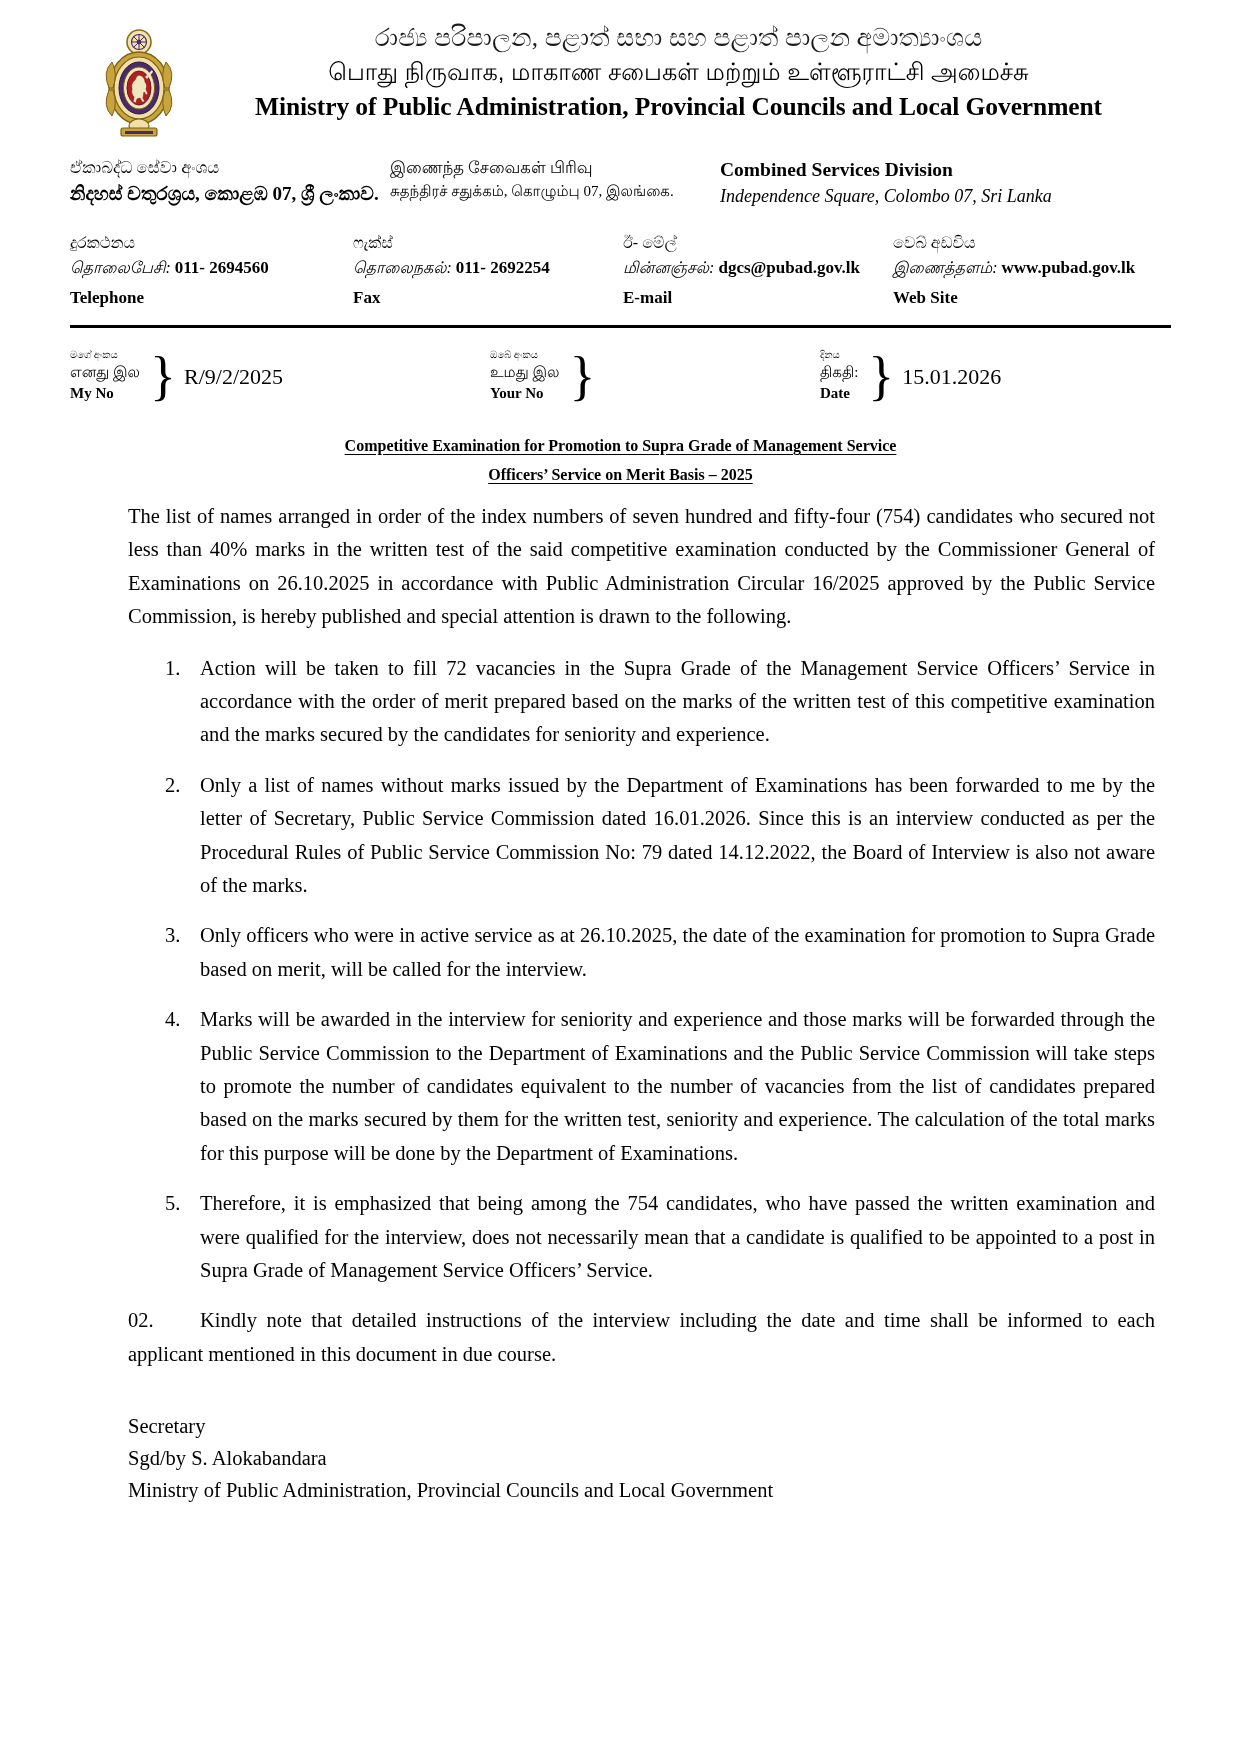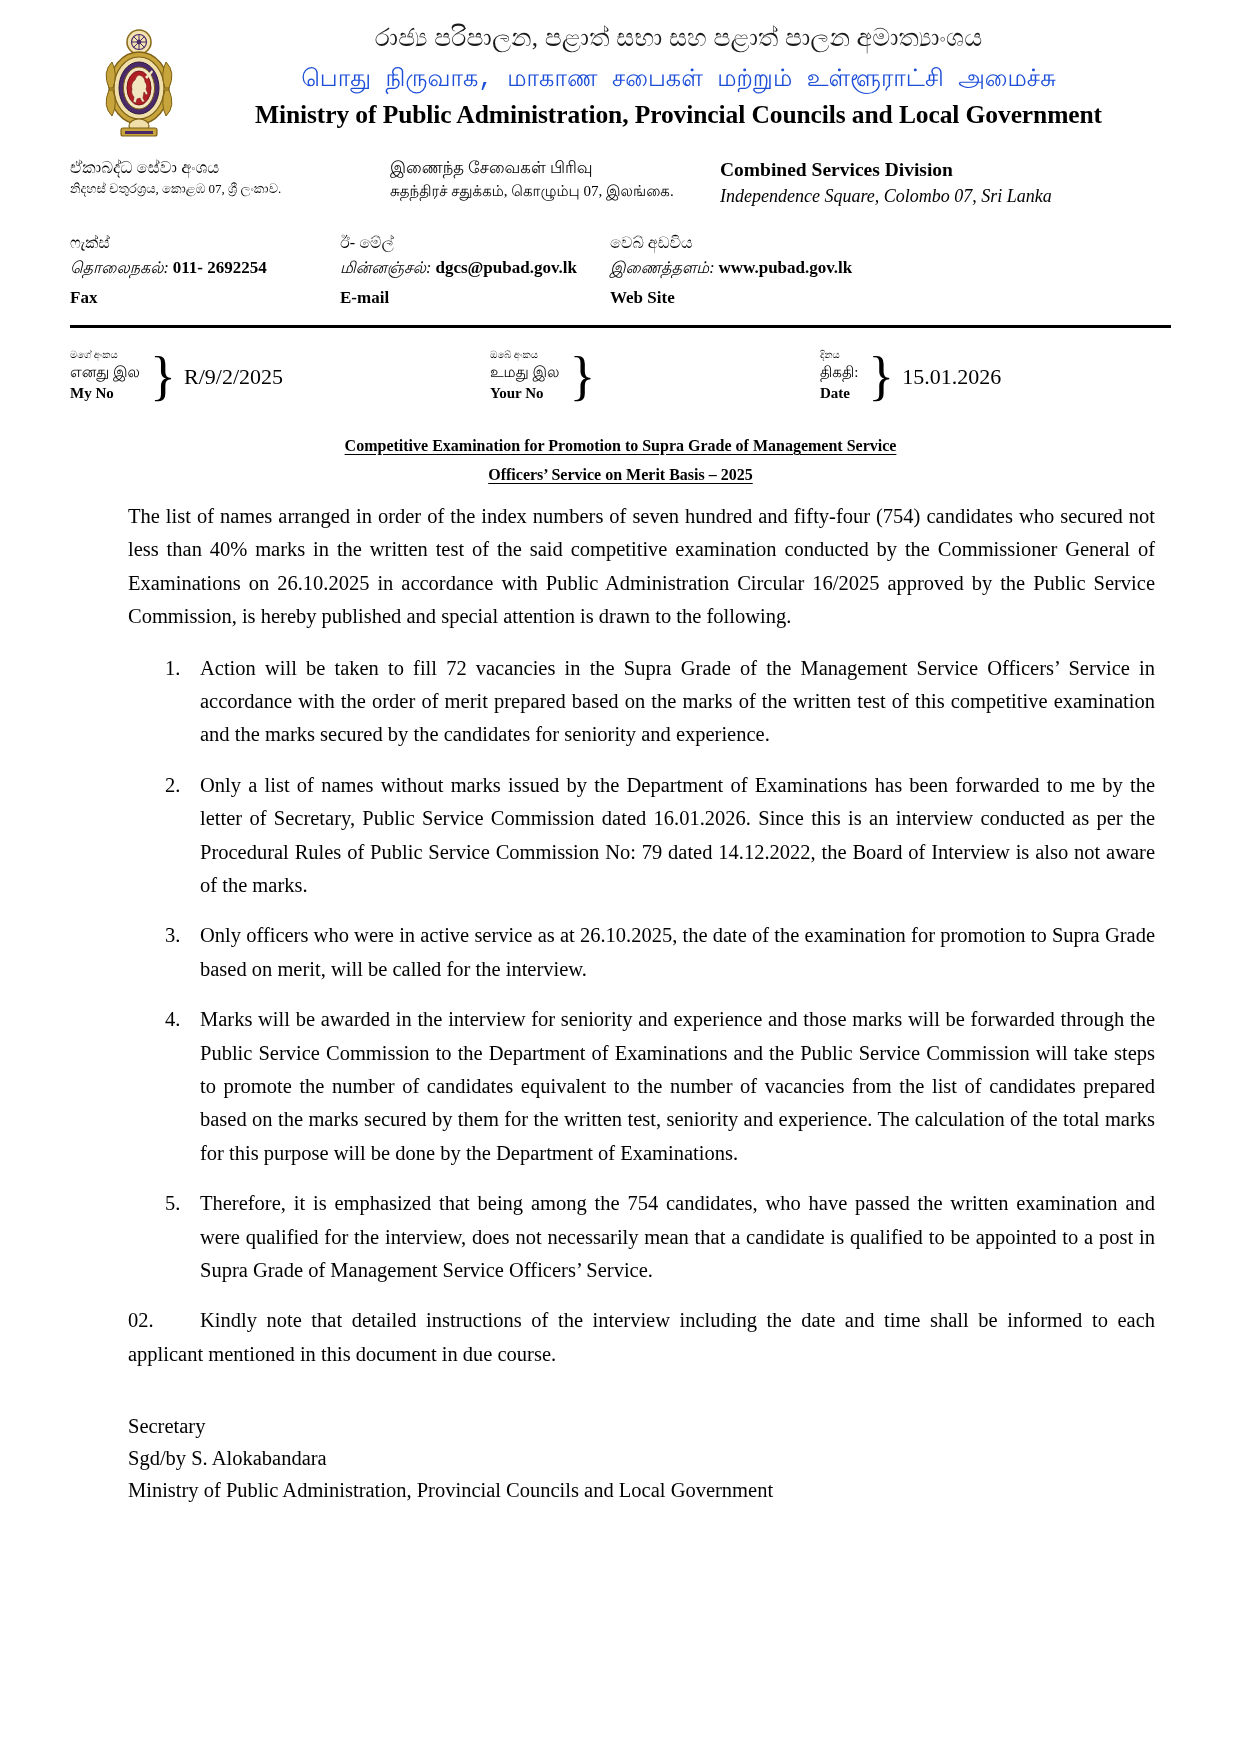--- a/index.html
+++ b/index.html
@@ -44,25 +44,25 @@
   }
   .lh-si {
     font-family: "Liberation Serif", serif;
     font-size: 25px;
     letter-spacing: 0.2px;
     color: #1a1a1a;
     line-height: 1.28;
     white-space: nowrap;
   }
   .lh-ta {
-    font-family: Liberation Mono, monospace;
+    font-family: Liberation Sans, sans-serif;
     font-size: 24px;
-    color: #1d4ed8;
+    color: #000000;
     line-height: 1.3;
-    margin-top: 10px;
+    margin-top: 2px;
     white-space: nowrap;
   }
   .lh-en {
     font-family: "Liberation Serif", serif;
     font-weight: bold;
     font-size: 25.5px;
     margin-top: 5px;
     letter-spacing: -0.1px;
     white-space: nowrap;
   }
@@ -72,21 +72,21 @@
     margin-top: 16px;
     display: flex;
     width: 100%;
   }
   .addr-col { }
   .addr-col.c1 { width: 320px; }
   .addr-col.c2 { width: 330px; }
   .addr-col.c3 { flex: 1 1 auto; }
 
   .addr-si   { font-size: 16.5px; line-height: 1.45; }
-  .addr-si2  { font-size: 13px; font-weight: normal; line-height: 1.45; }
+  .addr-si2  { font-size: 19px; font-weight: bold; line-height: 1.45; }
   .addr-ta   { font-size: 16.5px; line-height: 1.45; }
   .addr-ta2  { font-size: 15px; line-height: 1.5; }
   .addr-en-b { font-size: 19.5px; font-weight: bold; line-height: 1.4; }
   .addr-en-i { font-size: 18px; font-style: italic; line-height: 1.45; }
 
   
   .contact-block {
     margin-top: 22px;
     display: flex;
     width: 100%;
@@ -272,20 +272,28 @@
       <div class="addr-ta2">சுதந்திரச் சதுக்கம், கொழும்பு 07,  இலங்கை.</div>
     </div>
     <div class="addr-col c3">
       <div class="addr-en-b">Combined Services Division</div>
       <div class="addr-en-i">Independence Square, Colombo 07, Sri Lanka</div>
     </div>
   </div>
 
   <div class="contact-block">
 
+    <div class="contact-col k1">
+      <div class="c-si">දුරකථනය</div>
+      <div class="c-ta">
+        <i>தொலைபேசி:</i>
+        <span class="c-val">011- 2694560</span>
+      </div>
+      <div class="c-en">Telephone</div>
+    </div>
 
     <div class="contact-col k2">
       <div class="c-si">ෆැක්ස්</div>
       <div class="c-ta">
         <i>தொலைநகல்:</i>
         <span class="c-val">011- 2692254</span>
       </div>
       <div class="c-en">Fax</div>
     </div>
 

